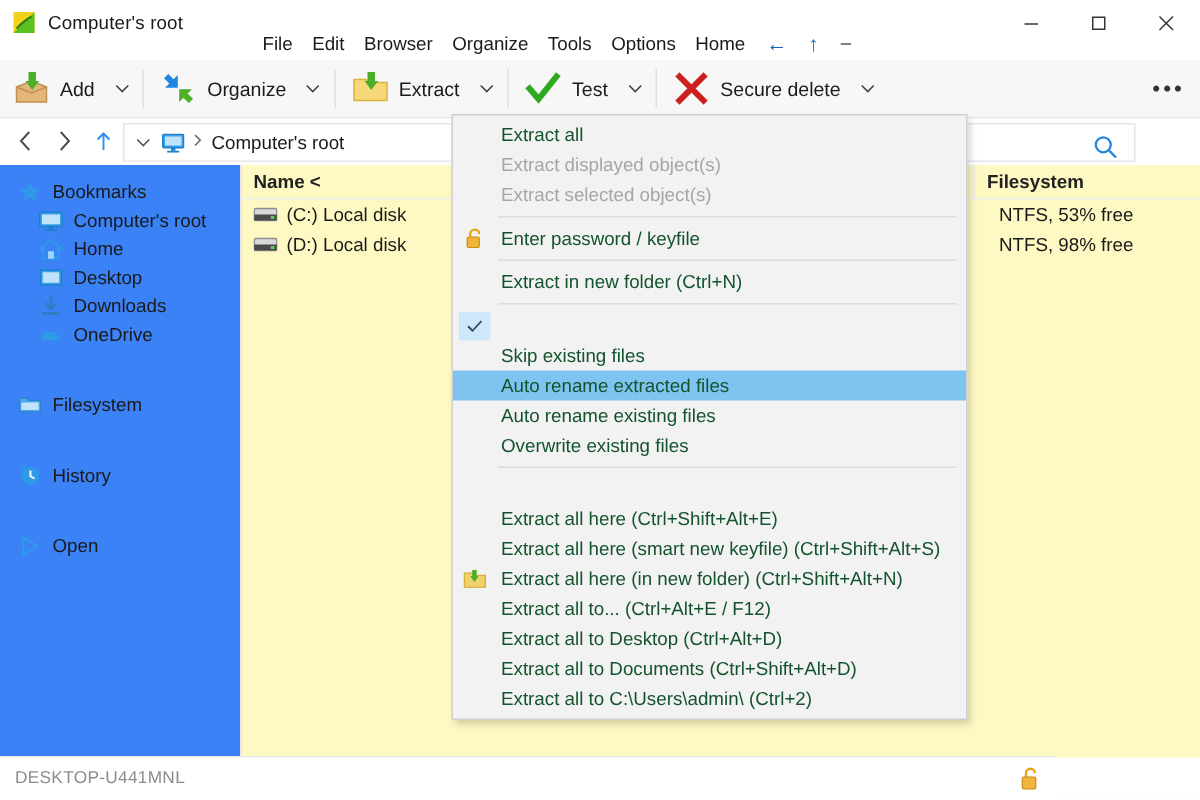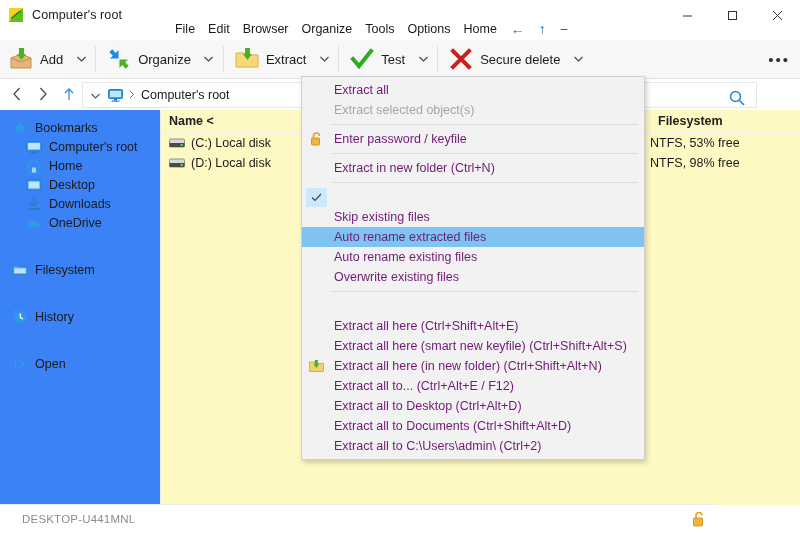--- a/index.html
+++ b/index.html
@@ -116,46 +116,46 @@
     background: #fef9c3;
   }
   .fl-header {
     display: flex; height: 22px; align-items: center;
     border-bottom: 1px solid #efefef;
   }
   .fl-col-name { width: 480px; padding-left: 8px; font-size: 12.5px; color: #222; font-weight: bold;
                  border-right: 1px solid #ececec; height: 22px; display: flex; align-items: center; }
   .fl-col-fs   { padding-left: 8px; font-size: 12.5px; color: #222; font-weight: bold;
                  height: 22px; display: flex; align-items: center; }
-  .fl-row { display: flex; height: 20px; align-items: center; }
+  .fl-row { display: flex; height: 20px; align-items: center; gap: 16px; }
   .fl-name { width: 480px; padding-left: 8px; display: flex; align-items: center;
              font-size: 12.5px; color: #1a1a1a; box-sizing: border-box; }
   .fl-fs   { padding-left: 9px; font-size: 12.5px; color: #1a1a1a; }
   .disk-ico { width: 16px; height: 13px; position: relative; flex: none; margin-right: 6px; }
 
   
   .statusbar {
     position: absolute; left: 0; bottom: 0; width: 704px; height: 28px;
     background: #ffffff; border-top: 1px solid #ebebeb;
-    display: flex; align-items: center; padding-left: 12px;
+    display: flex; align-items: center;
   }
   .status-text { font-size: 11.5px; color: #8c8c8c; padding-left: 10px; letter-spacing: .2px; }
   .status-lock { position: absolute; right: 10px; top: 6px; width: 14px; height: 16px; }
 
   
   .ctxmenu {
     position: absolute; left: 301px; top: 76px; width: 342px;
     background: #f2f2f2;
     border: 1px solid #cfcfcf;
     box-shadow: 2px 3px 5px rgba(0,0,0,.18);
     padding: 3px 0 3px 0;
   }
   .ctx-item {
     display: flex; align-items: center; height: 20px; position: relative;
-    font-size: 12.5px; color: #701a75; padding-left: 32px;
+    font-size: 12.5px; color: #14532d; padding-left: 32px;
     white-space: nowrap;
   }
   .ctx-item.disabled { color: #a6a6a6; }
   .ctx-item.selected { background: #7fc4f1; }
   .ctx-gutter {
     position: absolute; left: 0; top: 0; width: 28px; height: 20px;
     display: flex; align-items: center; justify-content: center;
   }
   .ctx-check-box {
     width: 21px; height: 19px; background: #cde8fa;
@@ -494,20 +494,23 @@
       <div class="fl-fs">NTFS, 98% free</div>
     </div>
   </div>
 
   <div class="ctxmenu">
 
     <div class="ctx-item">
       <span>Extract all</span>
     </div>
     <div class="ctx-item disabled">
+      <span>Extract displayed object(s)</span>
+    </div>
+    <div class="ctx-item disabled">
       <span>Extract selected object(s)</span>
     </div>
 
     <div class="ctx-sep"></div>
 
     <div class="ctx-item">
       <div class="ctx-gutter">
         <svg width="13" height="14" viewBox="0 0 13 14">
           <path d="M3.5 6 L3.5 4 A3 3 0 0 1 9.5 4" fill="none" stroke="#e8a317" stroke-width="1.5"></path>
           <rect x="1.5" y="6" width="8" height="7" rx="1" fill="#f0b53a" stroke="#c98a0e" stroke-width=".8"></rect>

